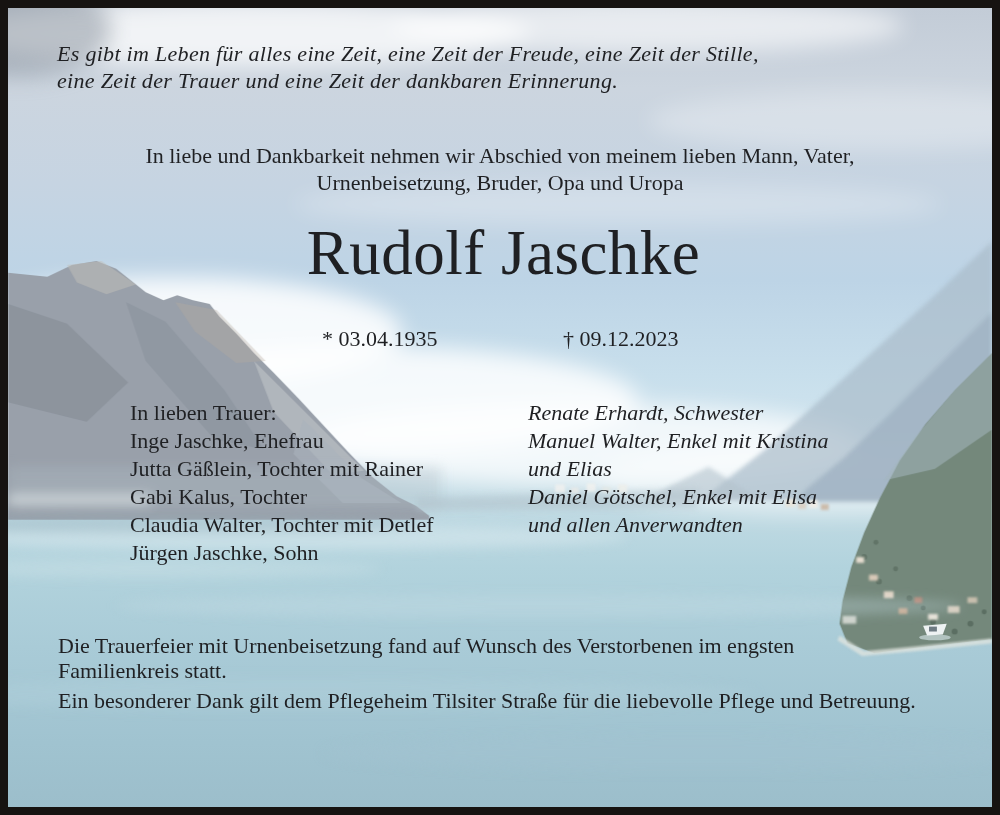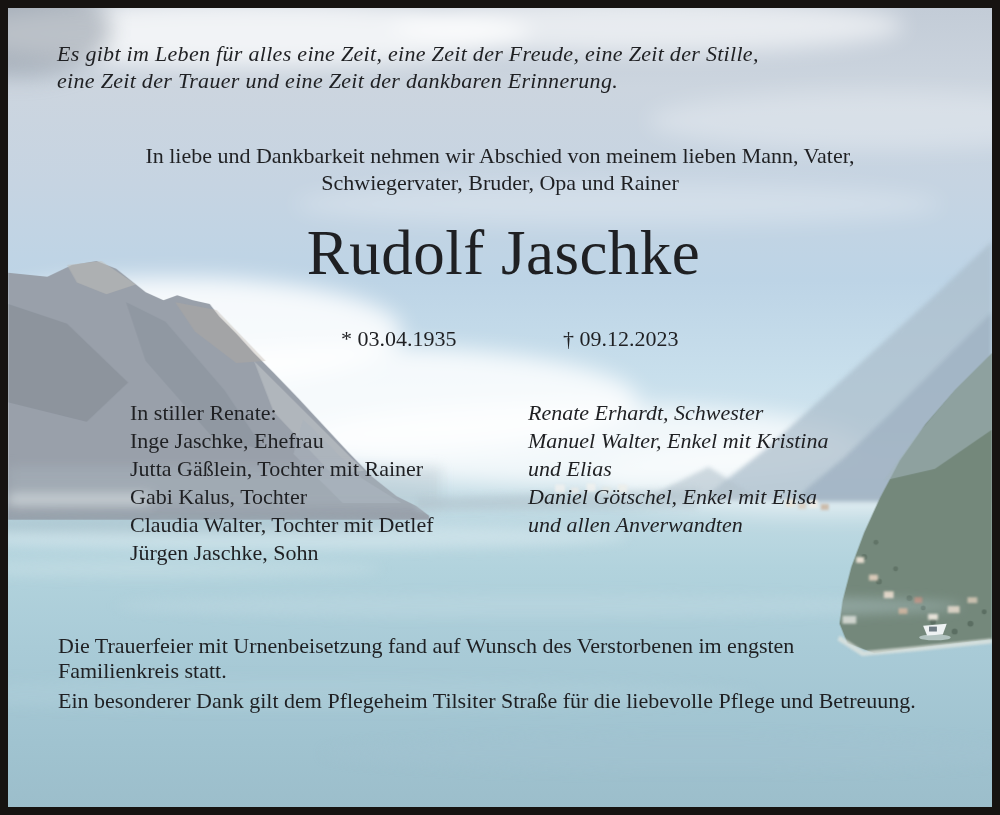--- a/index.html
+++ b/index.html
@@ -17,21 +17,21 @@
   .blur11{filter:blur(11px);}
   .blur6{filter:blur(6px);}
   .blur3{filter:blur(3px);}
   .blur2{filter:blur(2px);}
   .blur1{filter:blur(1.2px);}
   .soft{filter:blur(0.6px);}
   .text-layer{position:absolute;inset:0;color:#1f2023;border-radius:30px;}
   .quote{position:absolute;left:57px;top:40px;font-style:italic;font-size:22px;line-height:27px;letter-spacing:0.3px;}
   .intro{position:absolute;left:0;right:0;top:142px;text-align:center;font-size:22px;line-height:27px;}
   .big-name{position:absolute;left:0;right:0;top:219px;text-align:center;font-size:63px;line-height:68px;letter-spacing:0.5px;padding-left:7px;}
-  .birth-date{position:absolute;left:341px;top:326px;font-size:22px;}
+  .birth-date{position:absolute;left:322px;top:326px;font-size:22px;}
   .death-date{position:absolute;left:563px;top:326px;font-size:22px;}
   .mourners-left{position:absolute;left:130px;top:399px;font-size:22px;line-height:28px;}
   .mourners-right{position:absolute;left:528px;top:399px;font-size:22px;line-height:28px;font-style:italic;}
   .closing{position:absolute;left:58px;top:633px;width:858px;font-size:22px;line-height:25px;}
   .closing p{margin:0 0 5px 0;}
 </style>
 </head>
 <body>
 
 <div class="frame">
@@ -133,30 +133,30 @@
 
   <div class="text-layer">
 
     <div class="quote">
       <div>Es gibt im Leben für alles eine Zeit, eine Zeit der Freude, eine Zeit der Stille,</div>
       <div>eine Zeit der Trauer und eine Zeit der dankbaren Erinnerung.</div>
     </div>
 
     <div class="intro">
       <div>In liebe und Dankbarkeit nehmen wir Abschied von meinem lieben Mann, Vater,</div>
-      <div>Schwiegervater, Bruder, Opa und Rainer</div>
+      <div>Urnenbeisetzung, Bruder, Opa und Uropa</div>
     </div>
 
     <div class="big-name">Rudolf Jaschke</div>
 
     <div class="birth-date">* 03.04.1935</div>
     <div class="death-date">† 09.12.2023</div>
 
     <div class="mourners-left">
-      <div>In stiller Renate:</div>
+      <div>In lieben Trauer:</div>
       <div>Inge Jaschke, Ehefrau</div>
       <div>Jutta Gäßlein, Tochter mit Rainer</div>
       <div>Gabi Kalus, Tochter</div>
       <div>Claudia Walter, Tochter mit Detlef</div>
       <div>Jürgen Jaschke, Sohn</div>
     </div>
 
     <div class="mourners-right">
       <div>Renate Erhardt, Schwester</div>
       <div>Manuel Walter, Enkel mit Kristina</div>

